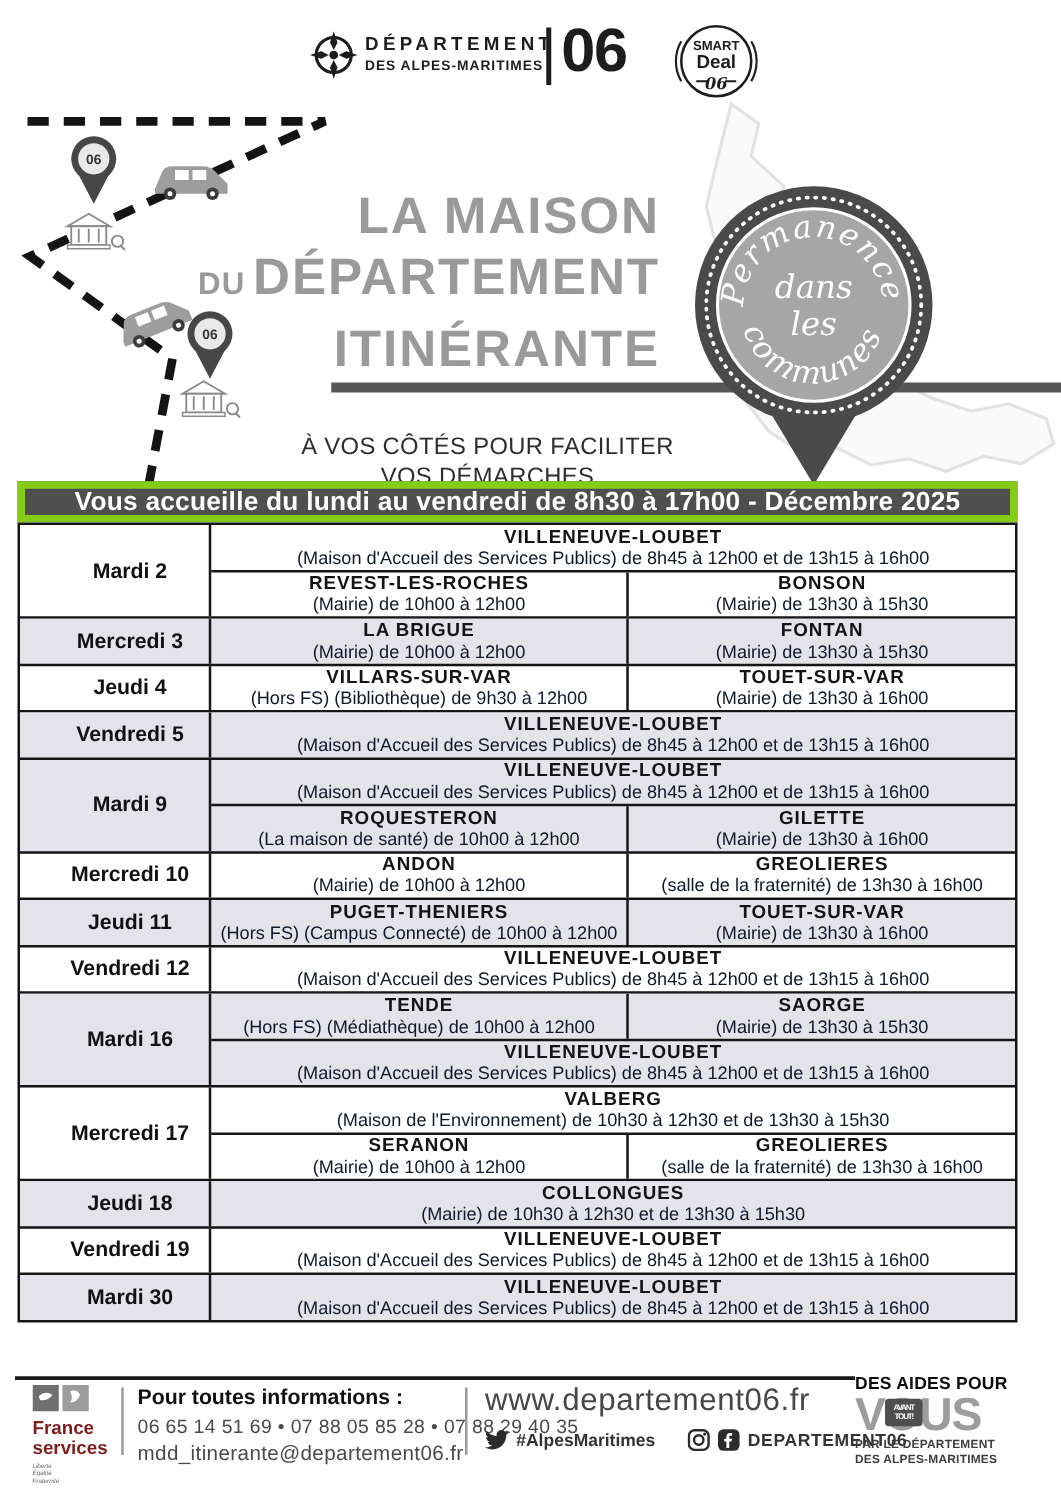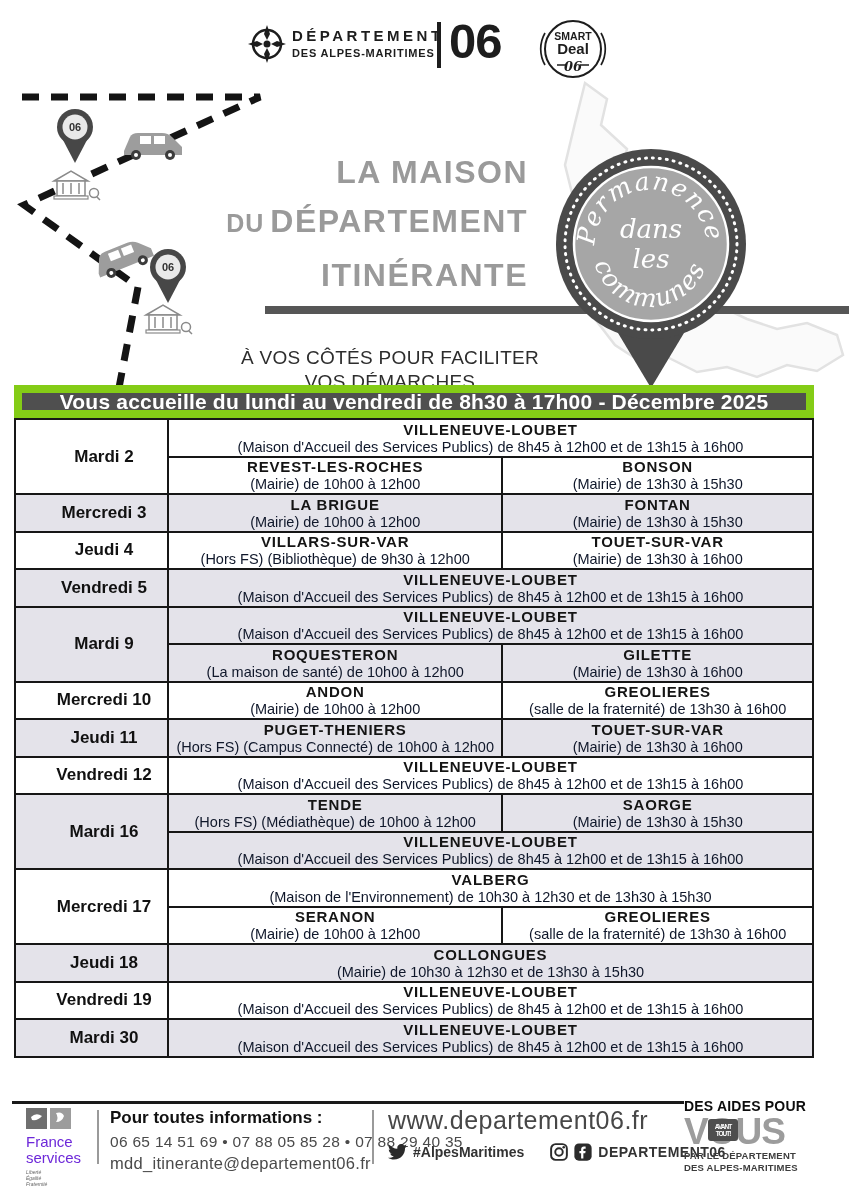--- a/index.html
+++ b/index.html
@@ -13,31 +13,31 @@
   .hdr-line2{font-size:11px;font-weight:bold;letter-spacing:0.8px;margin-top:3px;}
   .hdr-vbar{position:absolute;left:437px;top:22px;width:4px;height:46px;background:#1d1d1d;}
   .hdr-num{position:absolute;left:449px;top:13px;font-size:49px;font-weight:bold;color:#1d1d1d;letter-spacing:-1px;}
   .smart-badge{position:absolute;left:537px;top:13px;}
 
   
   .map-silhouette{position:absolute;left:545px;top:55px;z-index:0;}
   .route-art{position:absolute;left:8px;top:85px;z-index:1;}
   .hero-title{position:absolute;right:321px;top:148px;text-align:right;color:#9a9a9a;
               font-weight:bold;line-height:49px;z-index:1;white-space:nowrap;}
-  .ht-big{font-size:32px;letter-spacing:1.5px;}
+  .ht-big{font-size:41px;letter-spacing:1.5px;}
   .ht-small{font-size:25px;letter-spacing:1px;margin-right:6px;}
   .hero-bar{position:absolute;left:265px;top:306px;width:584px;height:8px;background:#565656;z-index:1;}
   .hero-sub{position:absolute;left:230px;top:346px;width:320px;text-align:center;color:#2d2d2d;
             font-size:19px;line-height:24px;letter-spacing:0.3px;font-weight:500;z-index:1;}
   .pin-badge{position:absolute;left:545px;top:140px;z-index:2;}
   .script{font-family:"DejaVu Serif",serif;font-style:italic;}
 
   
   .banner{position:absolute;left:14px;top:385px;width:800px;height:33px;background:#4f4f4f;
-          border:8px solid #84cc16;box-sizing:border-box;display:flex;align-items:center;justify-content:center;z-index:3;}
+          border:6px solid #84cc16;box-sizing:border-box;display:flex;align-items:center;justify-content:center;z-index:3;}
   .banner span{color:#fff;font-size:21px;font-weight:bold;letter-spacing:0.2px;}
 
   
   .sched{position:absolute;left:14px;top:418px;width:800px;border:2px solid #161616;box-sizing:border-box;z-index:3;background:#fff;}
   .day-row{display:flex;border-bottom:2px solid #161616;}
   .day-row:last-child{border-bottom:none;}
   .day-row.shaded{background:#e4e3ea;}
   .day-cell{width:126px;flex:none;border-right:2px solid #161616;display:flex;align-items:center;
             justify-content:center;font-weight:bold;font-size:17px;color:#111;margin-left:25px;}
   .slots{flex:1;display:flex;flex-direction:column;min-width:0;}
@@ -46,21 +46,21 @@
   .slot{display:flex;flex-direction:column;justify-content:center;text-align:center;min-width:0;}
   .slot.full{flex:1;}
   .slot.left{width:52%;flex:none;border-right:2px solid #161616;box-sizing:border-box;}
   .slot.right{flex:1;justify-content:center;}
   .c-name{font-size:15px;font-weight:bold;letter-spacing:0.8px;color:#141414;line-height:18px;}
   .c-detail{font-size:14.5px;color:#0f172a;line-height:16px;}
 
   
   .foot-rule{position:absolute;left:12px;top:1101px;width:672px;height:3px;background:#1a1a1a;}
   .fs-logo{position:absolute;left:26px;top:1108px;width:70px;}
-  .fs-name{font-size:15px;font-weight:normal;color:#6d28d9;line-height:16px;}
+  .fs-name{font-size:15px;font-weight:bold;color:#7f1d1d;line-height:16px;}
   .fs-motto{font-size:5px;font-style:italic;color:#666;line-height:6px;margin-top:3px;}
   .foot-div1{position:absolute;left:97px;top:1110px;width:2px;height:54px;background:#9a9a9a;}
   .info-block{position:absolute;left:110px;top:1108px;}
   .info-head{font-size:17px;font-weight:bold;color:#111;}
   .info-phones{font-size:15.5px;color:#4a4a4a;margin-top:5px;letter-spacing:0.3px;}
   .info-email{font-size:16.5px;color:#4a4a4a;margin-top:3px;letter-spacing:0.3px;}
   .foot-div2{position:absolute;left:372px;top:1110px;width:2px;height:54px;background:#9a9a9a;}
   .web-block{position:absolute;left:388px;top:1106px;}
   .web-url{font-size:25px;color:#474747;letter-spacing:0.5px;}
   .social-row{display:flex;align-items:center;margin-top:8px;color:#333;}

